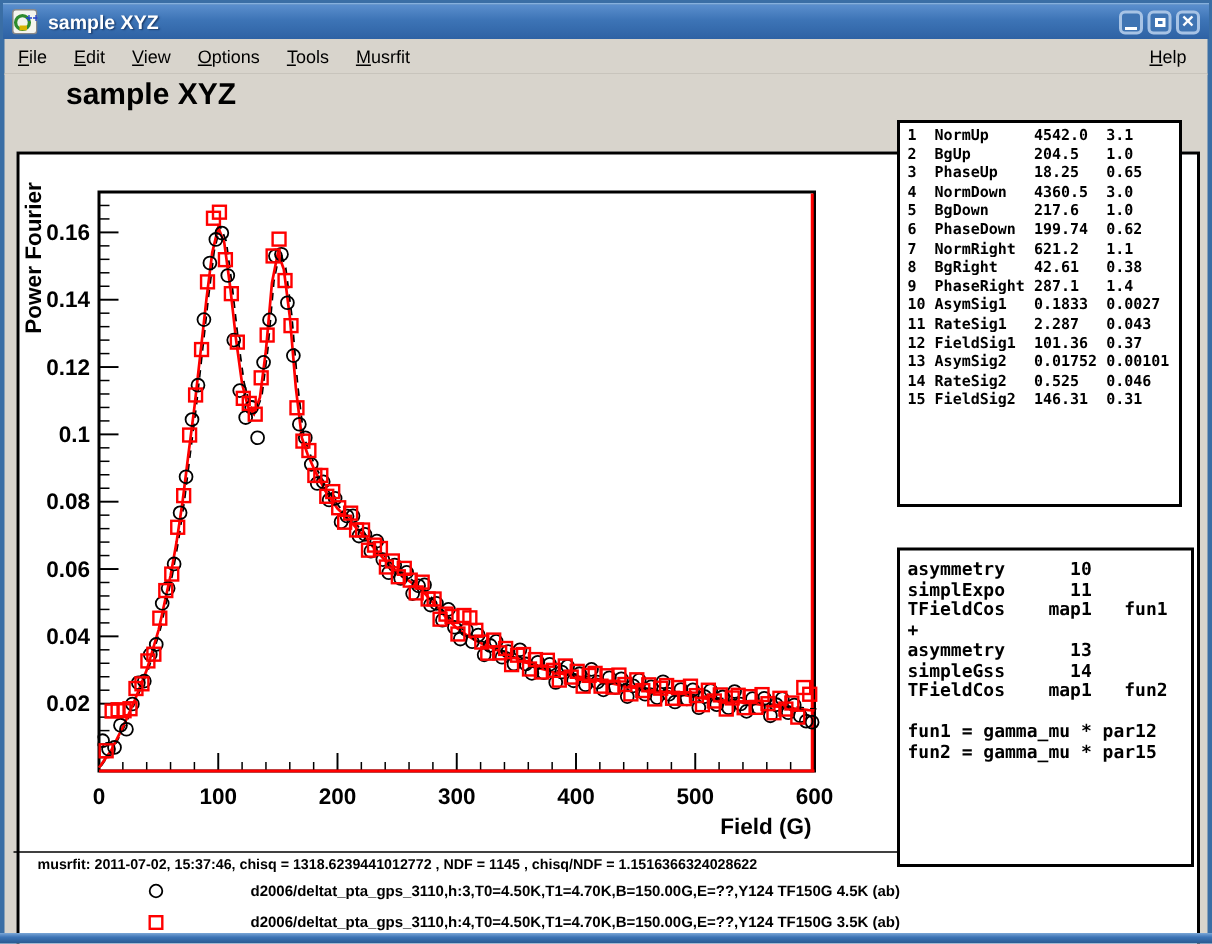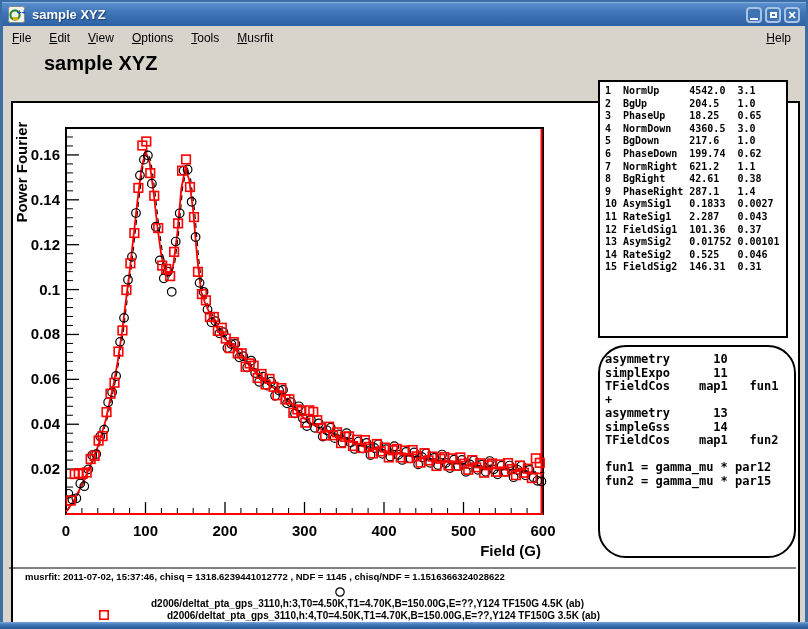--- a/index.html
+++ b/index.html
@@ -30,28 +30,28 @@
   .bottom-strip{position:absolute;left:0;right:0;bottom:0;height:7px;
     background:linear-gradient(to bottom,#7ba7d7 0%,#3d74b6 40%,#28598f 100%);}
 
   
   #plot{position:absolute;left:0;top:0;width:808px;height:629px;}
   .plot-title{position:absolute;left:44px;top:52px;font-size:20px;font-weight:bold;color:#000;}
 
   .panel{position:absolute;background:#fff;border:2px solid #000;box-sizing:border-box;}
   #param-panel{left:598px;top:80px;width:190px;height:258px;}
   #param-panel pre{margin:3px 0 0 5px;font:bold 10px/12.6px "DejaVu Sans Mono",monospace;color:#000;}
-  #theory-panel{left:598px;top:345px;width:198px;height:213px;border-radius:28px;}
+  #theory-panel{left:598px;top:365px;width:198px;height:213px;}
   #theory-panel pre{margin:6px 0 0 5px;font:bold 12px/13.5px "DejaVu Sans Mono",monospace;color:#000;}
 
   .status-line{position:absolute;left:25px;top:571px;font-size:9.5px;font-weight:bold;color:#000;}
   .legend-row{position:absolute;left:96px;height:16px;display:flex;align-items:center;}
   .legend-row .marker{width:16px;height:12px;flex:0 0 auto;}
   .legend-row .legend-label{margin-left:55px;font-size:10px;font-weight:bold;color:#000;white-space:nowrap;}
-  #legend-row-1{top:586px;flex-direction:column;}
+  #legend-row-1{top:586px;}
   #legend-row-2{top:607px;}
 
   svg text{font-family:"Liberation Sans",sans-serif;}
   .tick-label{font-size:15px;font-weight:bold;fill:#000;}
   .axis-label{font-size:15px;font-weight:bold;fill:#000;}
 </style>
 </head>
 <body>
 
 <div id="root">

